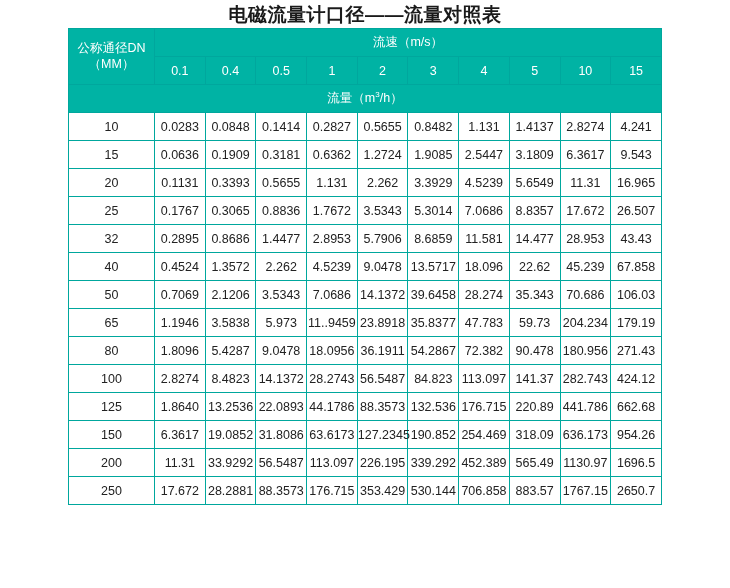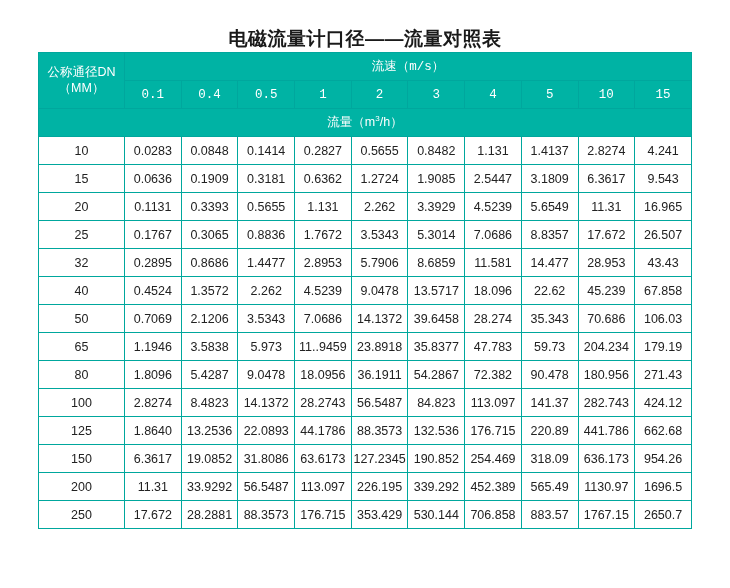--- a/index.html
+++ b/index.html
@@ -18,53 +18,52 @@
     width: 730px;
     height: 588px;
     box-sizing: border-box;
     padding: 0 8px;
   }
   .title {
     text-align: center;
     font-size: 19px;
     font-weight: bold;
     color: #1a1a1a;
-    padding-top: 26px;
+    padding-top: 2px;
     letter-spacing: 0.5px;
   }
   .subtitle {
     text-align: center;
     font-size: 13.5px;
     color: #333;
     padding-top: 11px;
     padding-bottom: 11px;
     letter-spacing: 0.2px;
   }
   table.flow {
     border-collapse: collapse;
-    width: 654px;
+    width: 594px;
     margin: 0 auto;
     table-layout: fixed;
   }
   table.flow td, table.flow th {
     border: 1px solid #00a79d;
     text-align: center;
     font-size: 12.5px;
     font-weight: normal;
     padding: 0;
     height: 27px;
     color: #222;
     background: #ffffff;
   }
   .hdr {
     background: #00b3a4 !important;
     color: #ffffff !important;
     font-size: 13px;
     font-weight: normal;
-    font-family: Liberation Mono, monospace;
   }
   .hdr-dn {
     background: #00b3a4 !important;
     color: #ffffff !important;
     font-size: 12.5px;
     line-height: 1.25;
     padding: 2px 0;
   }
   .sub-hdr {
     background: #00b3a4 !important;

